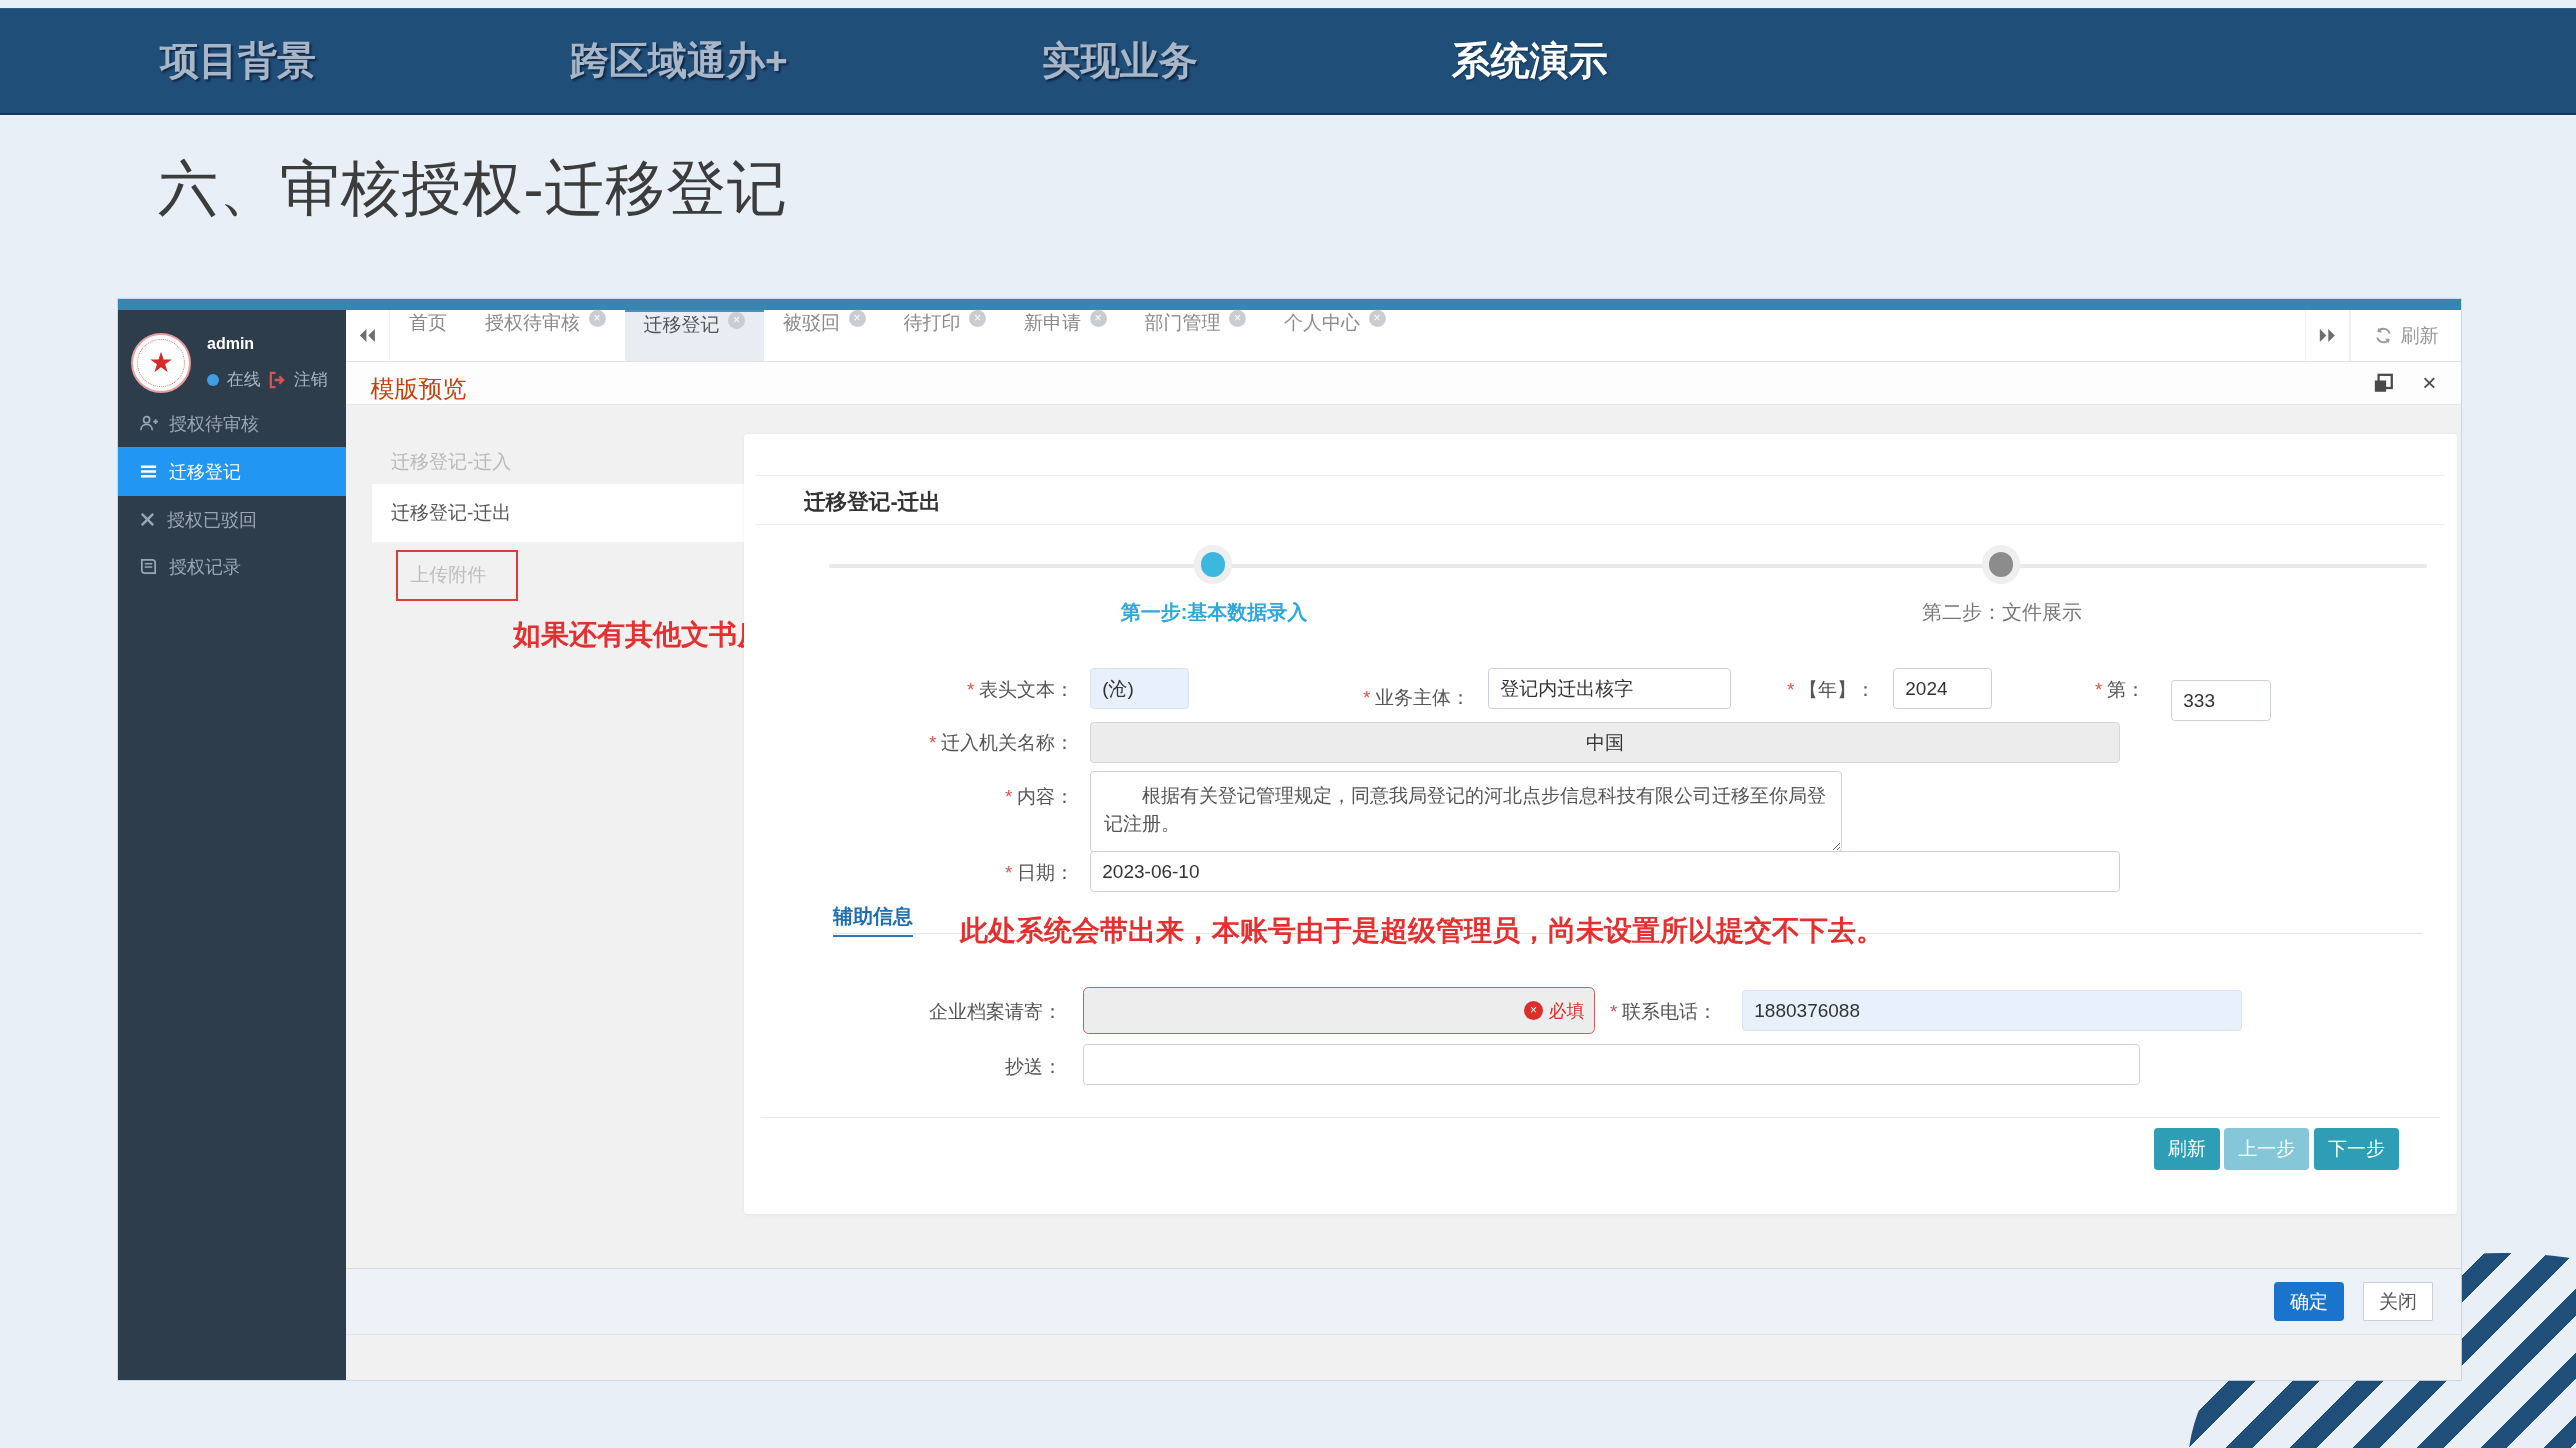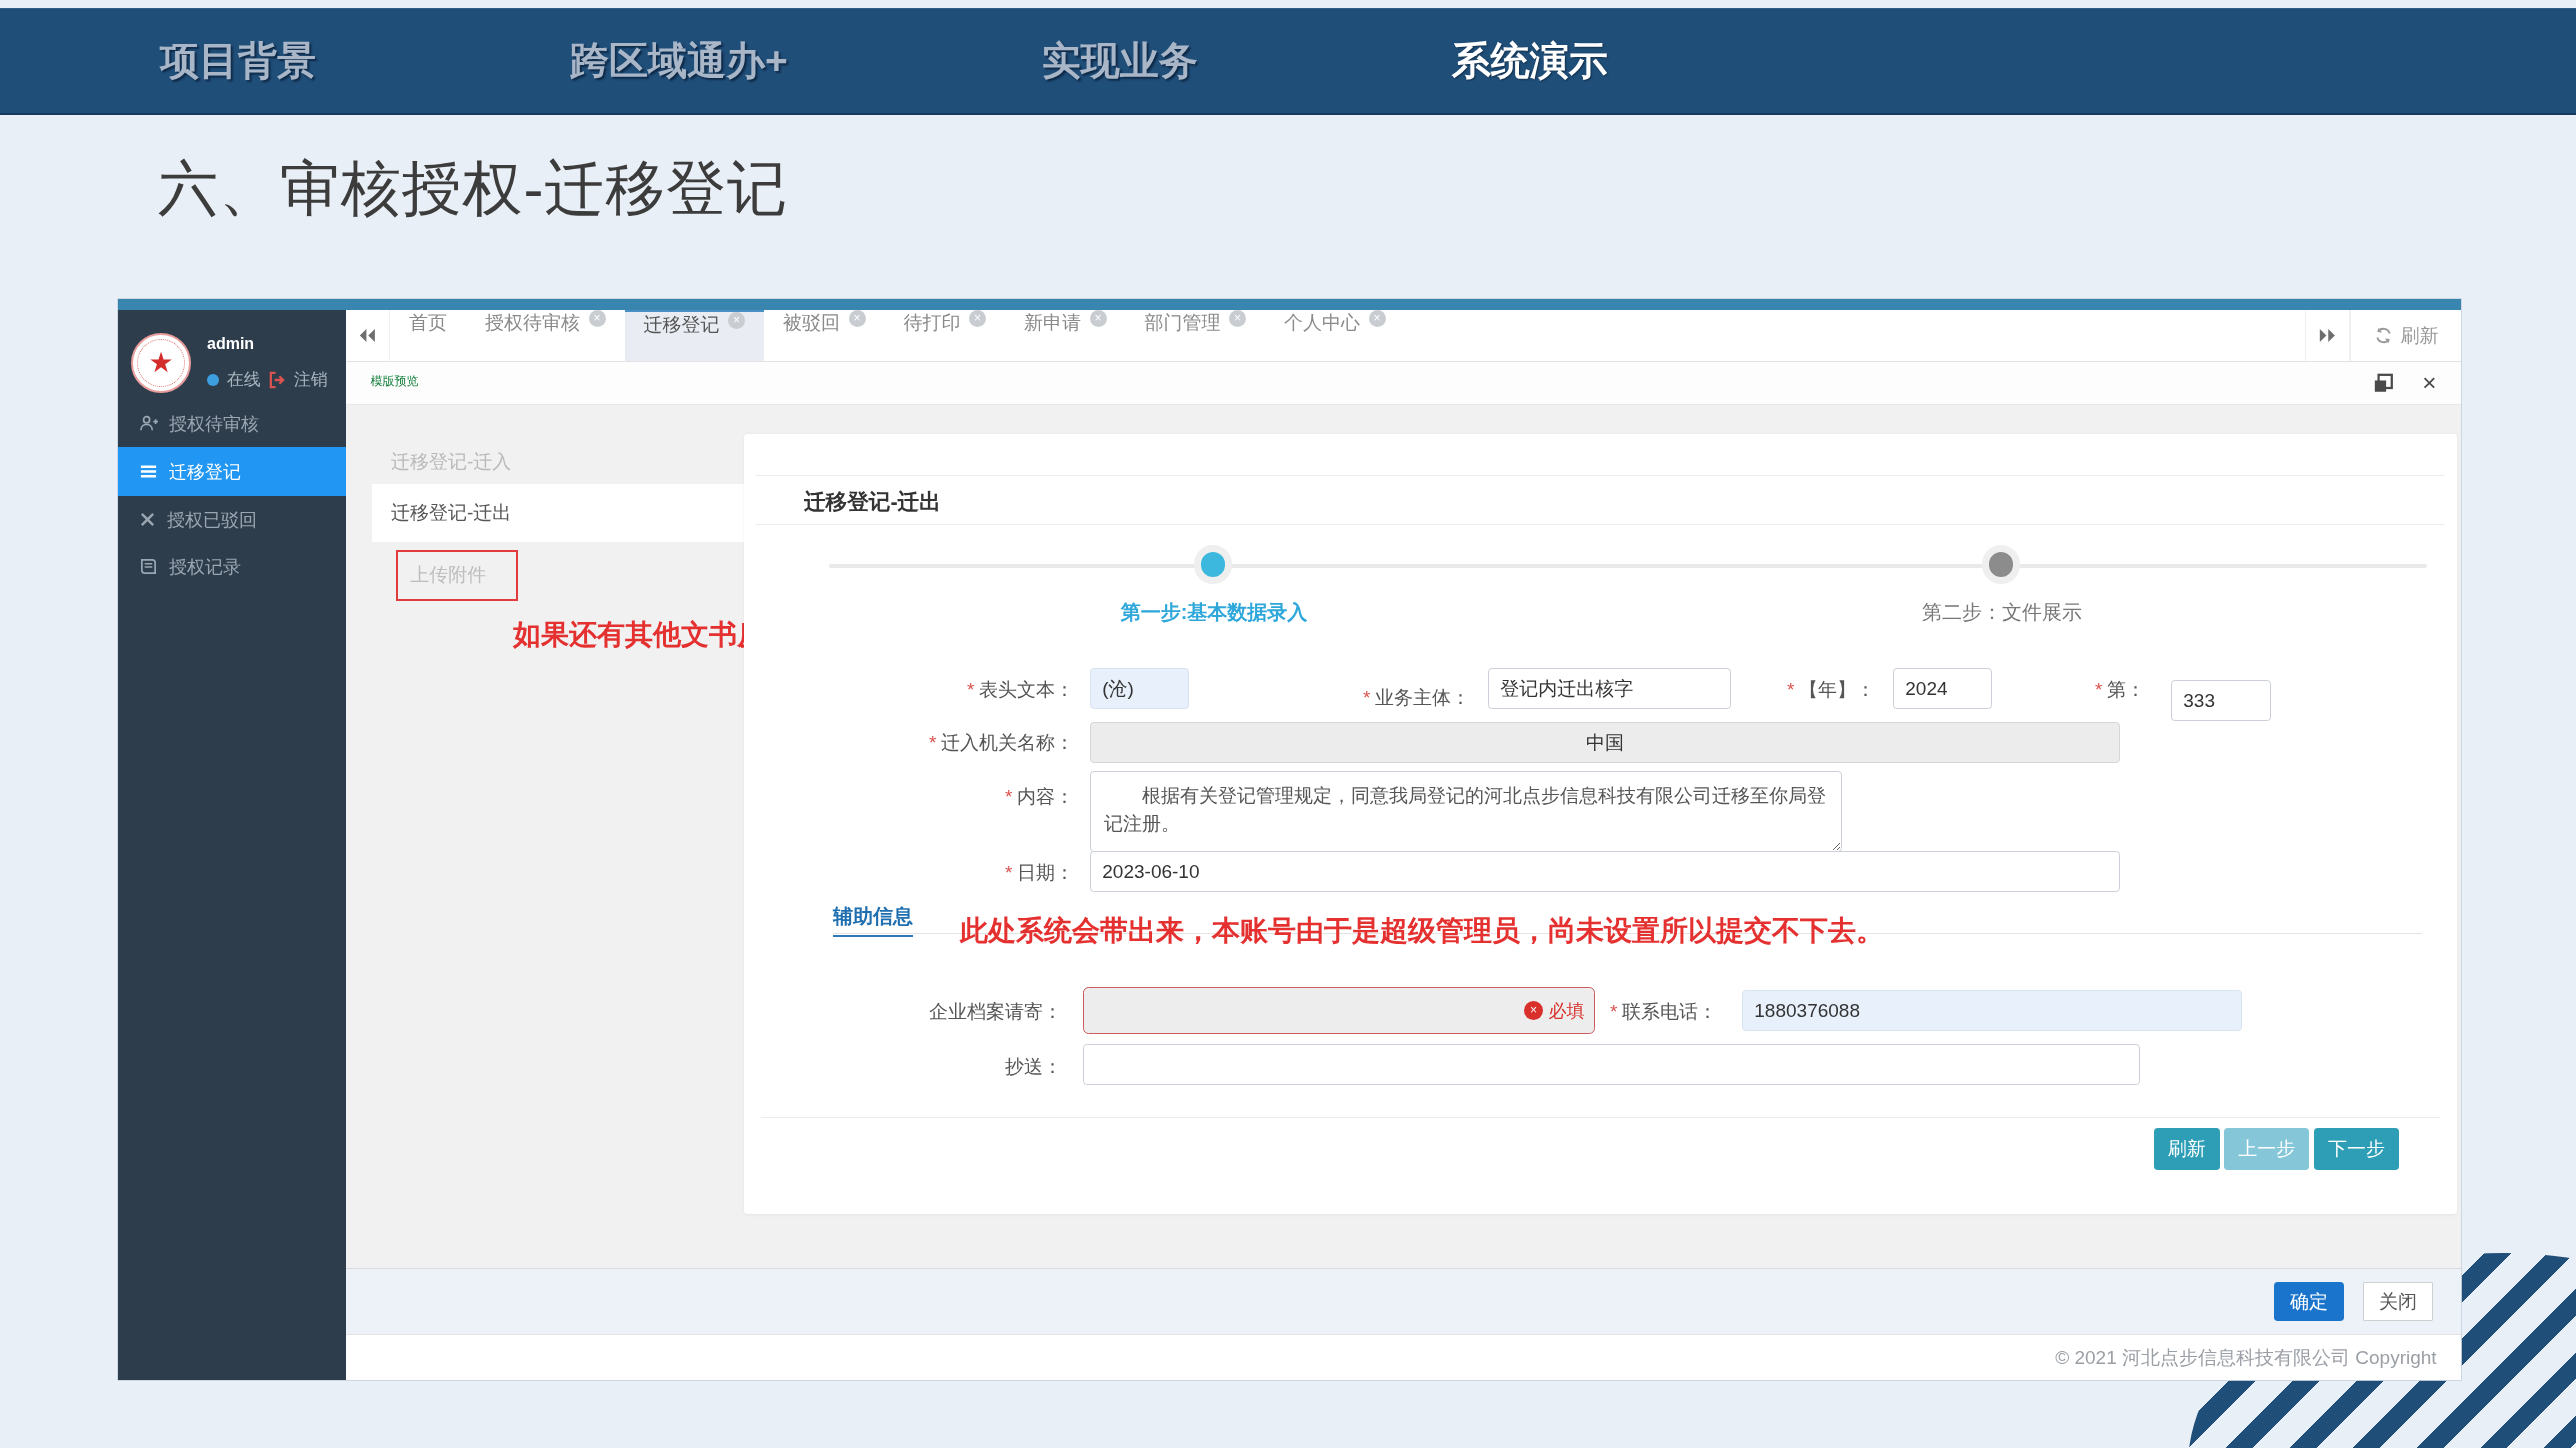--- a/index.html
+++ b/index.html
@@ -38,21 +38,21 @@
   .tabbar { position:absolute; left:0; top:0; right:0; height:52px; background:#FFFFFF; border-bottom:0.9px solid #E2E2E2; box-sizing:border-box; display:flex; align-items:stretch; }
   .chev-box { width:43px; display:flex; align-items:center; justify-content:center; color:#6E6E6E; border-right:0.9px solid #F0F0F0; cursor:pointer; }
   .tab { display:flex; align-items:flex-start; gap:8.5px; padding:0 19px; font-size:19px; color:#8A8A8A; cursor:pointer; }
   .tab-x { width:17px; height:17px; border-radius:50%; background:#C9CDD2; color:#FFFFFF; font-size:12.2px; line-height:17px; text-align:center; display:inline-block; }
   .tab.active { background:#E9EDF3; border-top:2.8px solid #4A90C4; box-sizing:border-box; color:#555; }
   .tab-spacer { flex:1; }
   .tab-right { display:flex; align-items:center; border-left:0.9px solid #F0F0F0; }
   .refresh-btn { display:flex; align-items:center; gap:7.5px; color:#999; font-size:19px; padding:0 22.6px; border-left:0.9px solid #F0F0F0; cursor:pointer; height:100%; }
 
   .prevbar { position:absolute; left:0; top:52px; right:0; height:43px; background:#FDFDFD; border-bottom:0.9px solid #E9E9E9; box-sizing:border-box; }
-  .prev-title { position:absolute; left:24.4px; top:10.3px; font-size:12px; color:#15803d;font-family:Liberation Serif, serif; }
+  .prev-title { position:absolute; left:24.4px; top:10.3px; font-size:24px; color:#c2410c;font-family:Liberation Serif, serif; }
   .prev-icons { position:absolute; right:24.4px; top:8.5px; display:flex; align-items:center; gap:28px; color:#4A4A4A; }
   .prev-icons .x { font-size:24.4px; line-height:1; cursor:pointer; }
 
   .content { position:absolute; left:0; top:95px; right:0; bottom:0; background:#F1F1F2; }
 
   
   .sub1 { position:absolute; left:45px; top:44px; font-size:19px; color:#B9B9B9; cursor:pointer; }
   .sub-active { position:absolute; left:26px; top:79px; width:372px; height:58px; background:#FFFFFF; cursor:pointer; }
   .sub-active span { display:block; padding-left:19px; line-height:58px; font-size:19px; color:#555; }
   .sub3-box { position:absolute; left:50px; top:145px; width:122px; height:51px; border:2.8px solid #E23B3B; box-sizing:border-box; cursor:pointer; }
@@ -323,21 +323,18 @@
           </div>
         </div>
 
       </div>
 
       <div class="dlg-footer">
         <button class="btn-ok">确定</button>
         <button class="btn-close">关闭</button>
       </div>
 
-      <div class="copyright-bar">
-        <span>© 2021 河北点步信息科技有限公司 Copyright</span>
-      </div>
 
     </div>
   </div>
 
 </div>
 
 
 </body></html>

